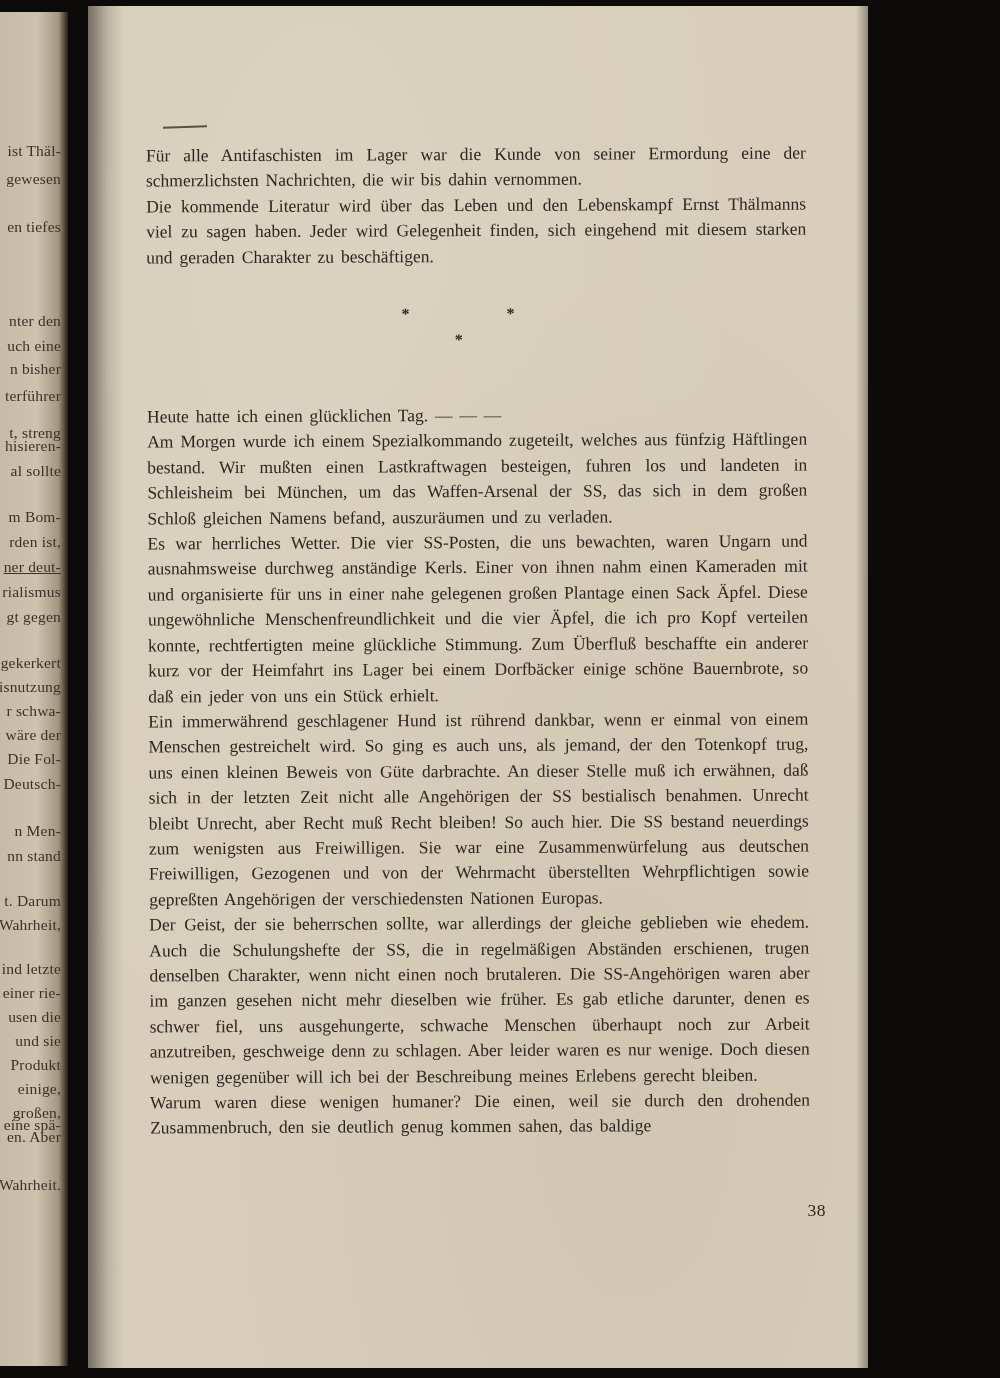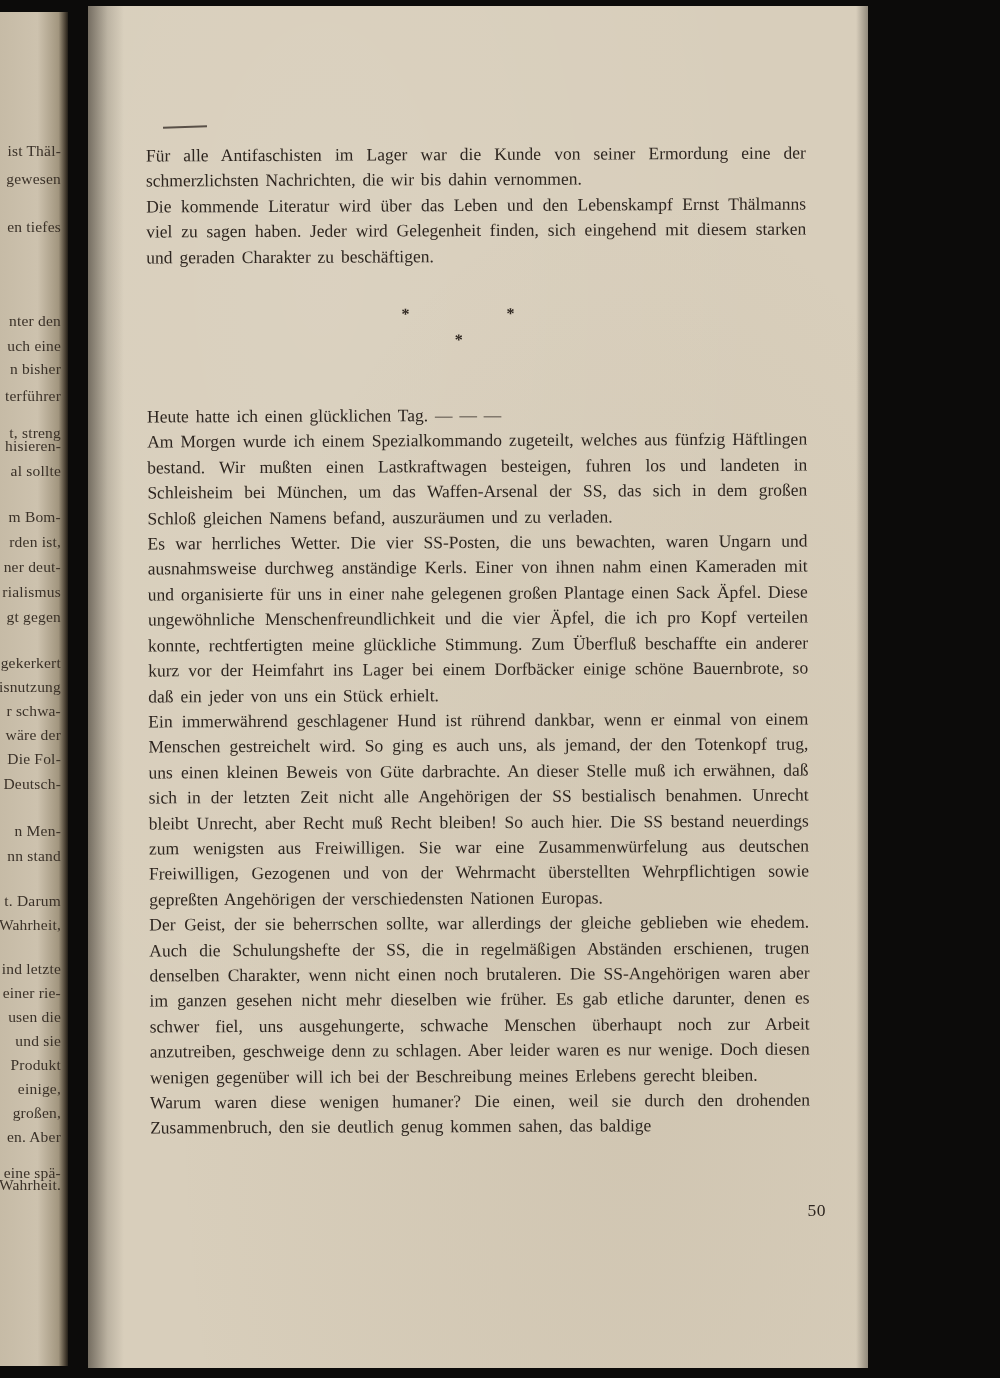--- a/index.html
+++ b/index.html
@@ -80,42 +80,42 @@
       <div class="fragment" style="top: 206px;">en tiefes</div>
       <div class="fragment" style="top: 300px;">nter den</div>
       <div class="fragment" style="top: 325px;">uch eine</div>
       <div class="fragment" style="top: 348px;">n bisher</div>
       <div class="fragment" style="top: 375px;">terführer</div>
       <div class="fragment" style="top: 412px; text-align: right;">t, streng</div>
       <div class="fragment" style="top: 425px;">hisieren-</div>
       <div class="fragment" style="top: 450px;">al sollte</div>
       <div class="fragment" style="top: 475px; margin-top: 21px;">m Bom-</div>
       <div class="fragment" style="top: 521px;">rden ist,</div>
-      <div class="fragment" style="top: 546px;">ner deut-</div>
+      <div class="fragment" style="top: 546px; text-decoration: underline;">ner deut-</div>
       <div class="fragment" style="top: 571px;">rialismus</div>
       <div class="fragment" style="top: 596px;">gt gegen</div>
       <div class="fragment" style="top: 642px;">gekerkert</div>
       <div class="fragment" style="top: 666px;">isnutzung</div>
       <div class="fragment" style="top: 690px;">r schwa-</div>
       <div class="fragment" style="top: 714px; text-align: right;">wäre der</div>
       <div class="fragment" style="top: 738px;">Die Fol-</div>
       <div class="fragment" style="top: 763px;">Deutsch-</div>
       <div class="fragment" style="top: 810px;">n Men-</div>
       <div class="fragment" style="top: 835px;">nn stand</div>
       <div class="fragment" style="top: 880px;">t. Darum</div>
       <div class="fragment" style="top: 904px;">Wahrheit,</div>
       <div class="fragment" style="top: 948px;">ind letzte</div>
       <div class="fragment" style="top: 972px;">einer rie-</div>
       <div class="fragment" style="top: 996px;">usen die</div>
       <div class="fragment" style="top: 1020px;">und sie</div>
       <div class="fragment" style="top: 1044px; font-family: Liberation Serif, serif;">Produkt</div>
       <div class="fragment" style="top: 1068px;">einige,</div>
       <div class="fragment" style="top: 1092px;">großen,</div>
       <div class="fragment" style="top: 1116px; text-align: center;">en. Aber</div>
-      <div class="fragment" style="top: 1152px; text-align: center;">eine spä-</div>
+      <div class="fragment" style="top: 1104px; text-align: center;">eine spä-</div>
       <div class="fragment" style="top: 1164px;">Wahrheit.</div>
     </div>
 </div>
 
 <div class="page">
 
   <div class="stray-dash"></div>
 
   <div class="text-block">
 
@@ -130,14 +130,14 @@
 
     <p class="para">Heute hatte ich einen glücklichen Tag. — — —</p>
     <p class="para">Am Morgen wurde ich einem Spezialkommando zugeteilt, welches aus fünfzig Häftlingen bestand. Wir mußten einen Lastkraftwagen besteigen, fuhren los und landeten in Schleisheim bei München, um das Waffen-Arsenal der SS, das sich in dem großen Schloß gleichen Namens befand, auszuräumen und zu verladen.</p>
     <p class="para">Es war herrliches Wetter. Die vier SS-Posten, die uns bewachten, waren Ungarn und ausnahmsweise durchweg anständige Kerls. Einer von ihnen nahm einen Kameraden mit und organisierte für uns in einer nahe gelegenen großen Plantage einen Sack Äpfel. Diese ungewöhnliche Menschenfreundlichkeit und die vier Äpfel, die ich pro Kopf verteilen konnte, rechtfertigten meine glückliche Stimmung. Zum Überfluß beschaffte ein anderer kurz vor der Heimfahrt ins Lager bei einem Dorfbäcker einige schöne Bauernbrote, so daß ein jeder von uns ein Stück erhielt.</p>
     <p class="para">Ein immerwährend geschlagener Hund ist rührend dankbar, wenn er einmal von einem Menschen gestreichelt wird. So ging es auch uns, als jemand, der den Totenkopf trug, uns einen kleinen Beweis von Güte darbrachte. An dieser Stelle muß ich erwähnen, daß sich in der letzten Zeit nicht alle Angehörigen der SS bestialisch benahmen. Unrecht bleibt Unrecht, aber Recht muß Recht bleiben! So auch hier. Die SS bestand neuerdings zum wenigsten aus Freiwilligen. Sie war eine Zusammenwürfelung aus deutschen Freiwilligen, Gezogenen und von der Wehrmacht überstellten Wehrpflichtigen sowie gepreßten Angehörigen der verschiedensten Nationen Europas.</p>
     <p class="para">Der Geist, der sie beherrschen sollte, war allerdings der gleiche geblieben wie ehedem. Auch die Schulungshefte der SS, die in regelmäßigen Abständen erschienen, trugen denselben Charakter, wenn nicht einen noch brutaleren. Die SS-Angehörigen waren aber im ganzen gesehen nicht mehr dieselben wie früher. Es gab etliche darunter, denen es schwer fiel, uns ausgehungerte, schwache Menschen überhaupt noch zur Arbeit anzutreiben, geschweige denn zu schlagen. Aber leider waren es nur wenige. Doch diesen wenigen gegenüber will ich bei der Beschreibung meines Erlebens gerecht bleiben.</p>
     <p class="para">Warum waren diese wenigen humaner? Die einen, weil sie durch den drohenden Zusammenbruch, den sie deutlich genug kommen sahen, das baldige</p>
 
   </div>
 
-  <div class="page-number">50</div>
+  <div class="page-number">38</div>
 </div>
 
 </body></html>

